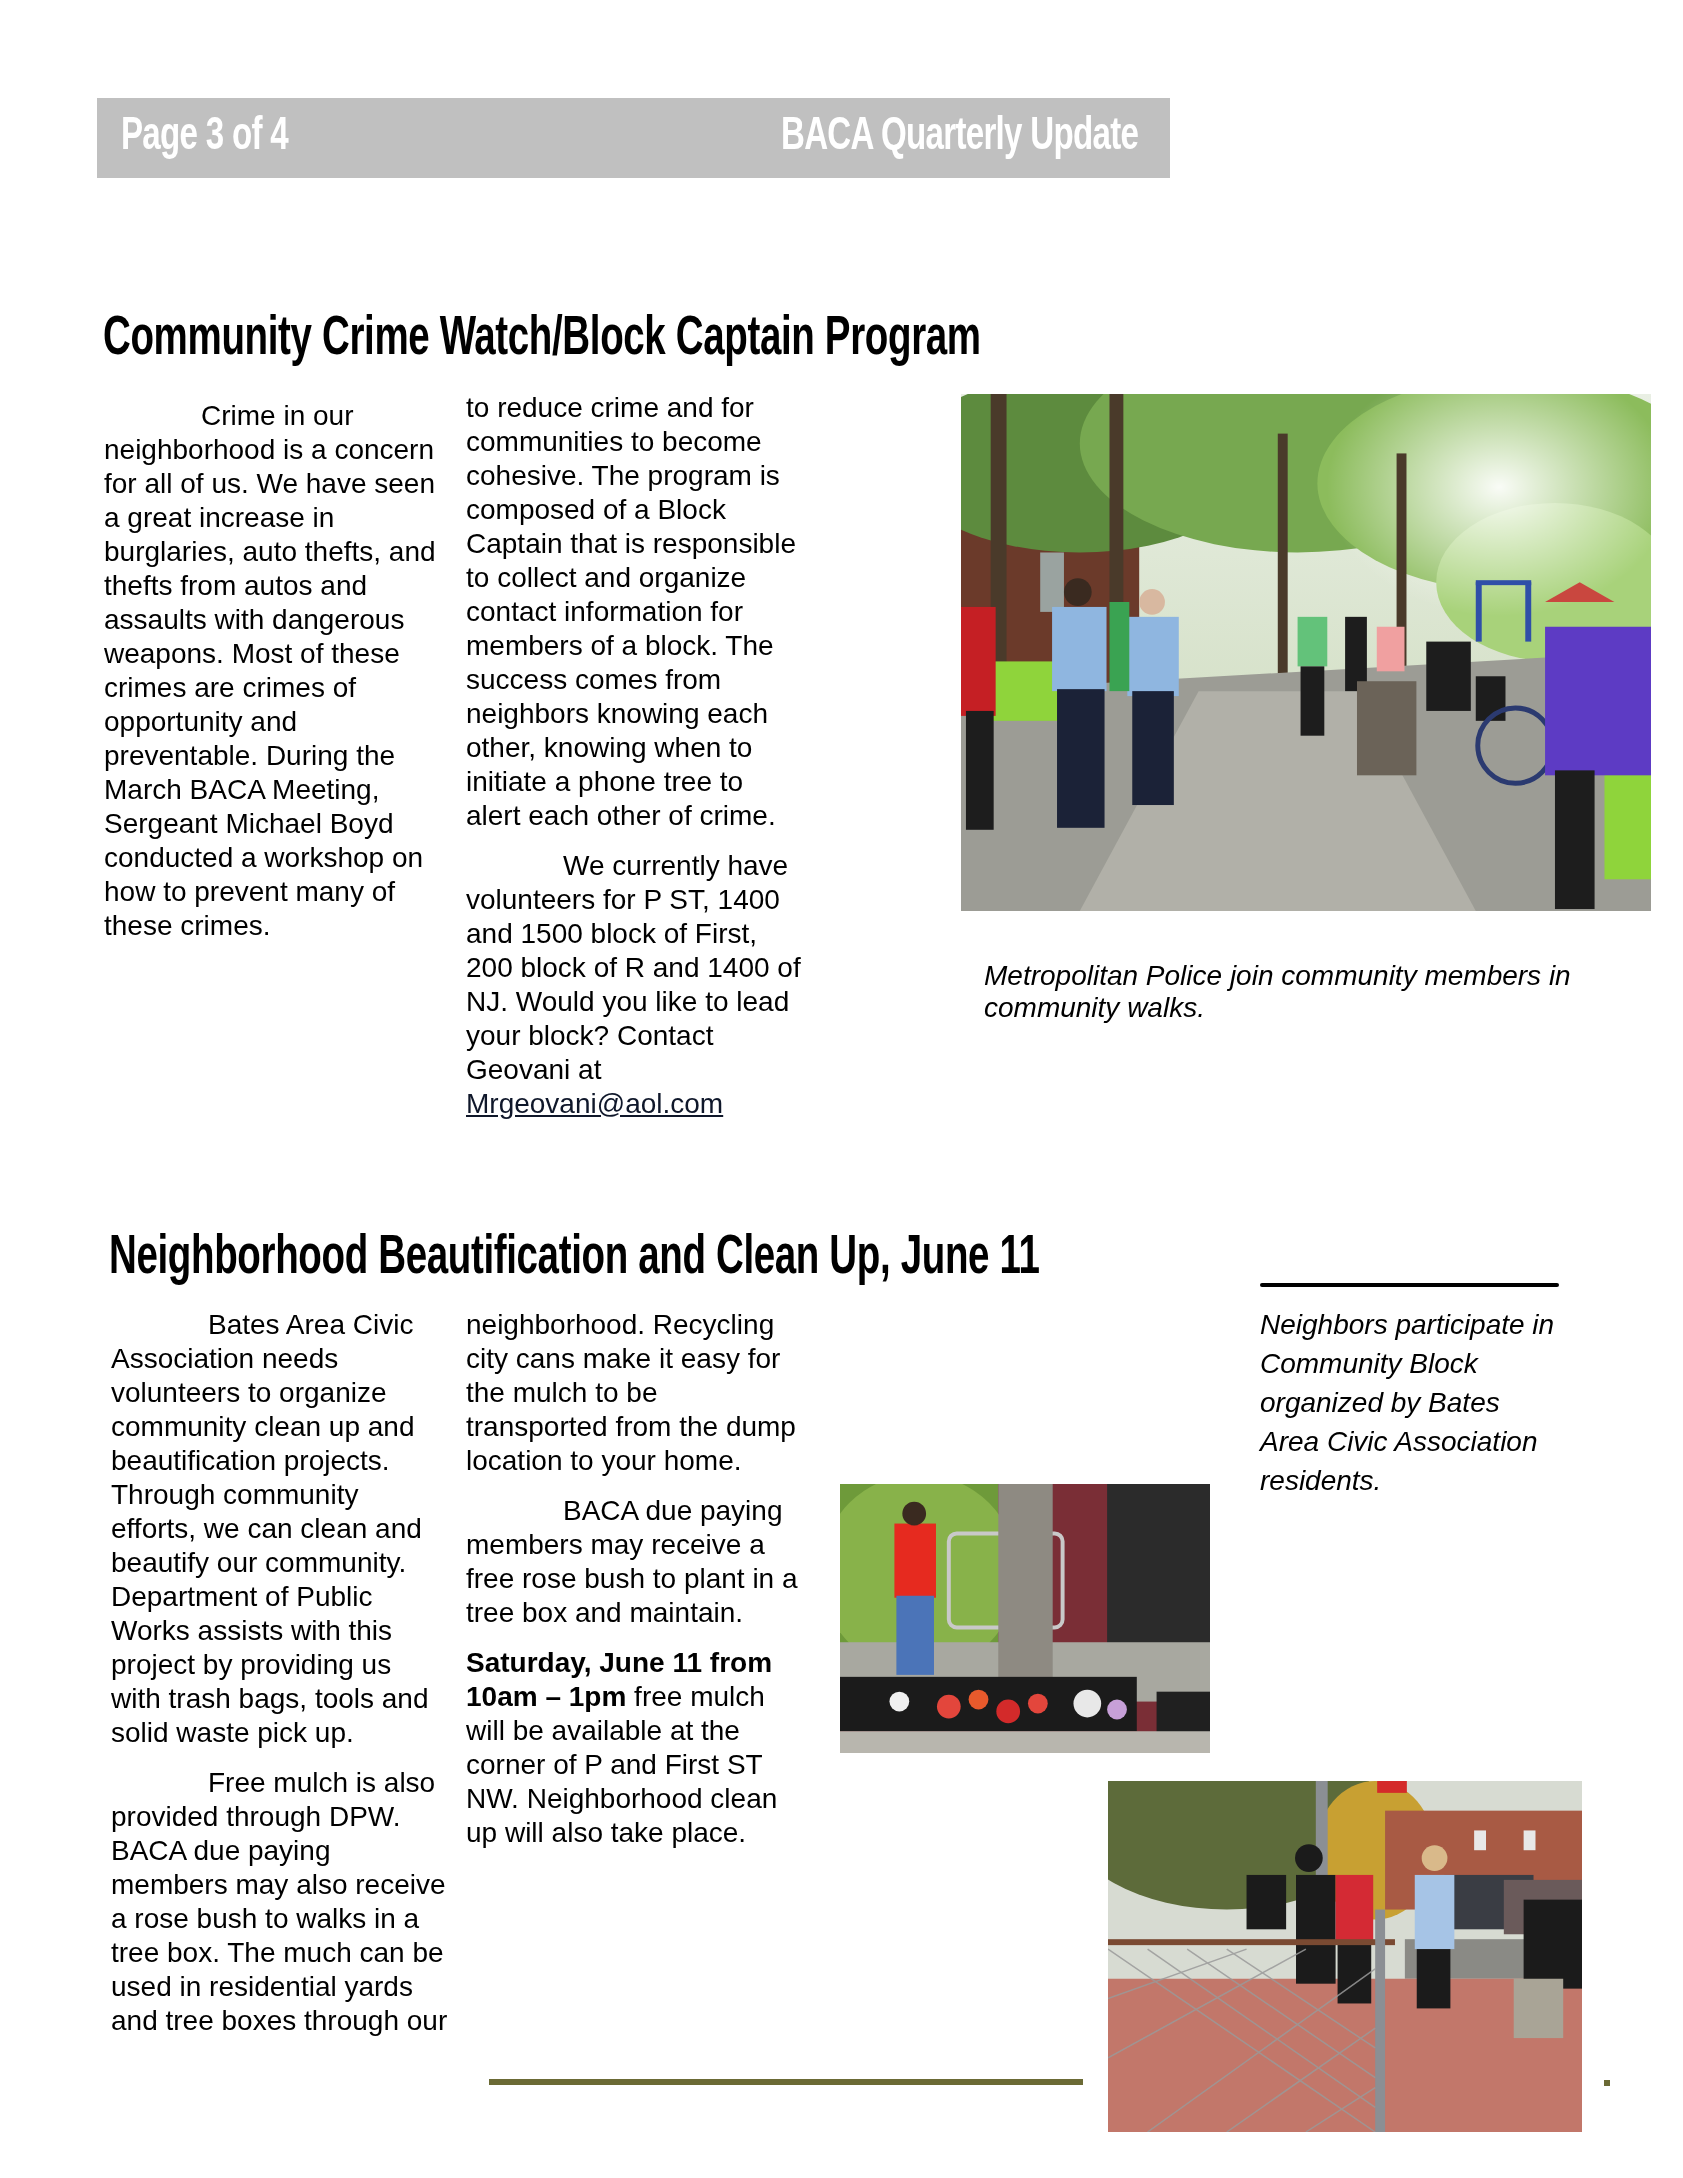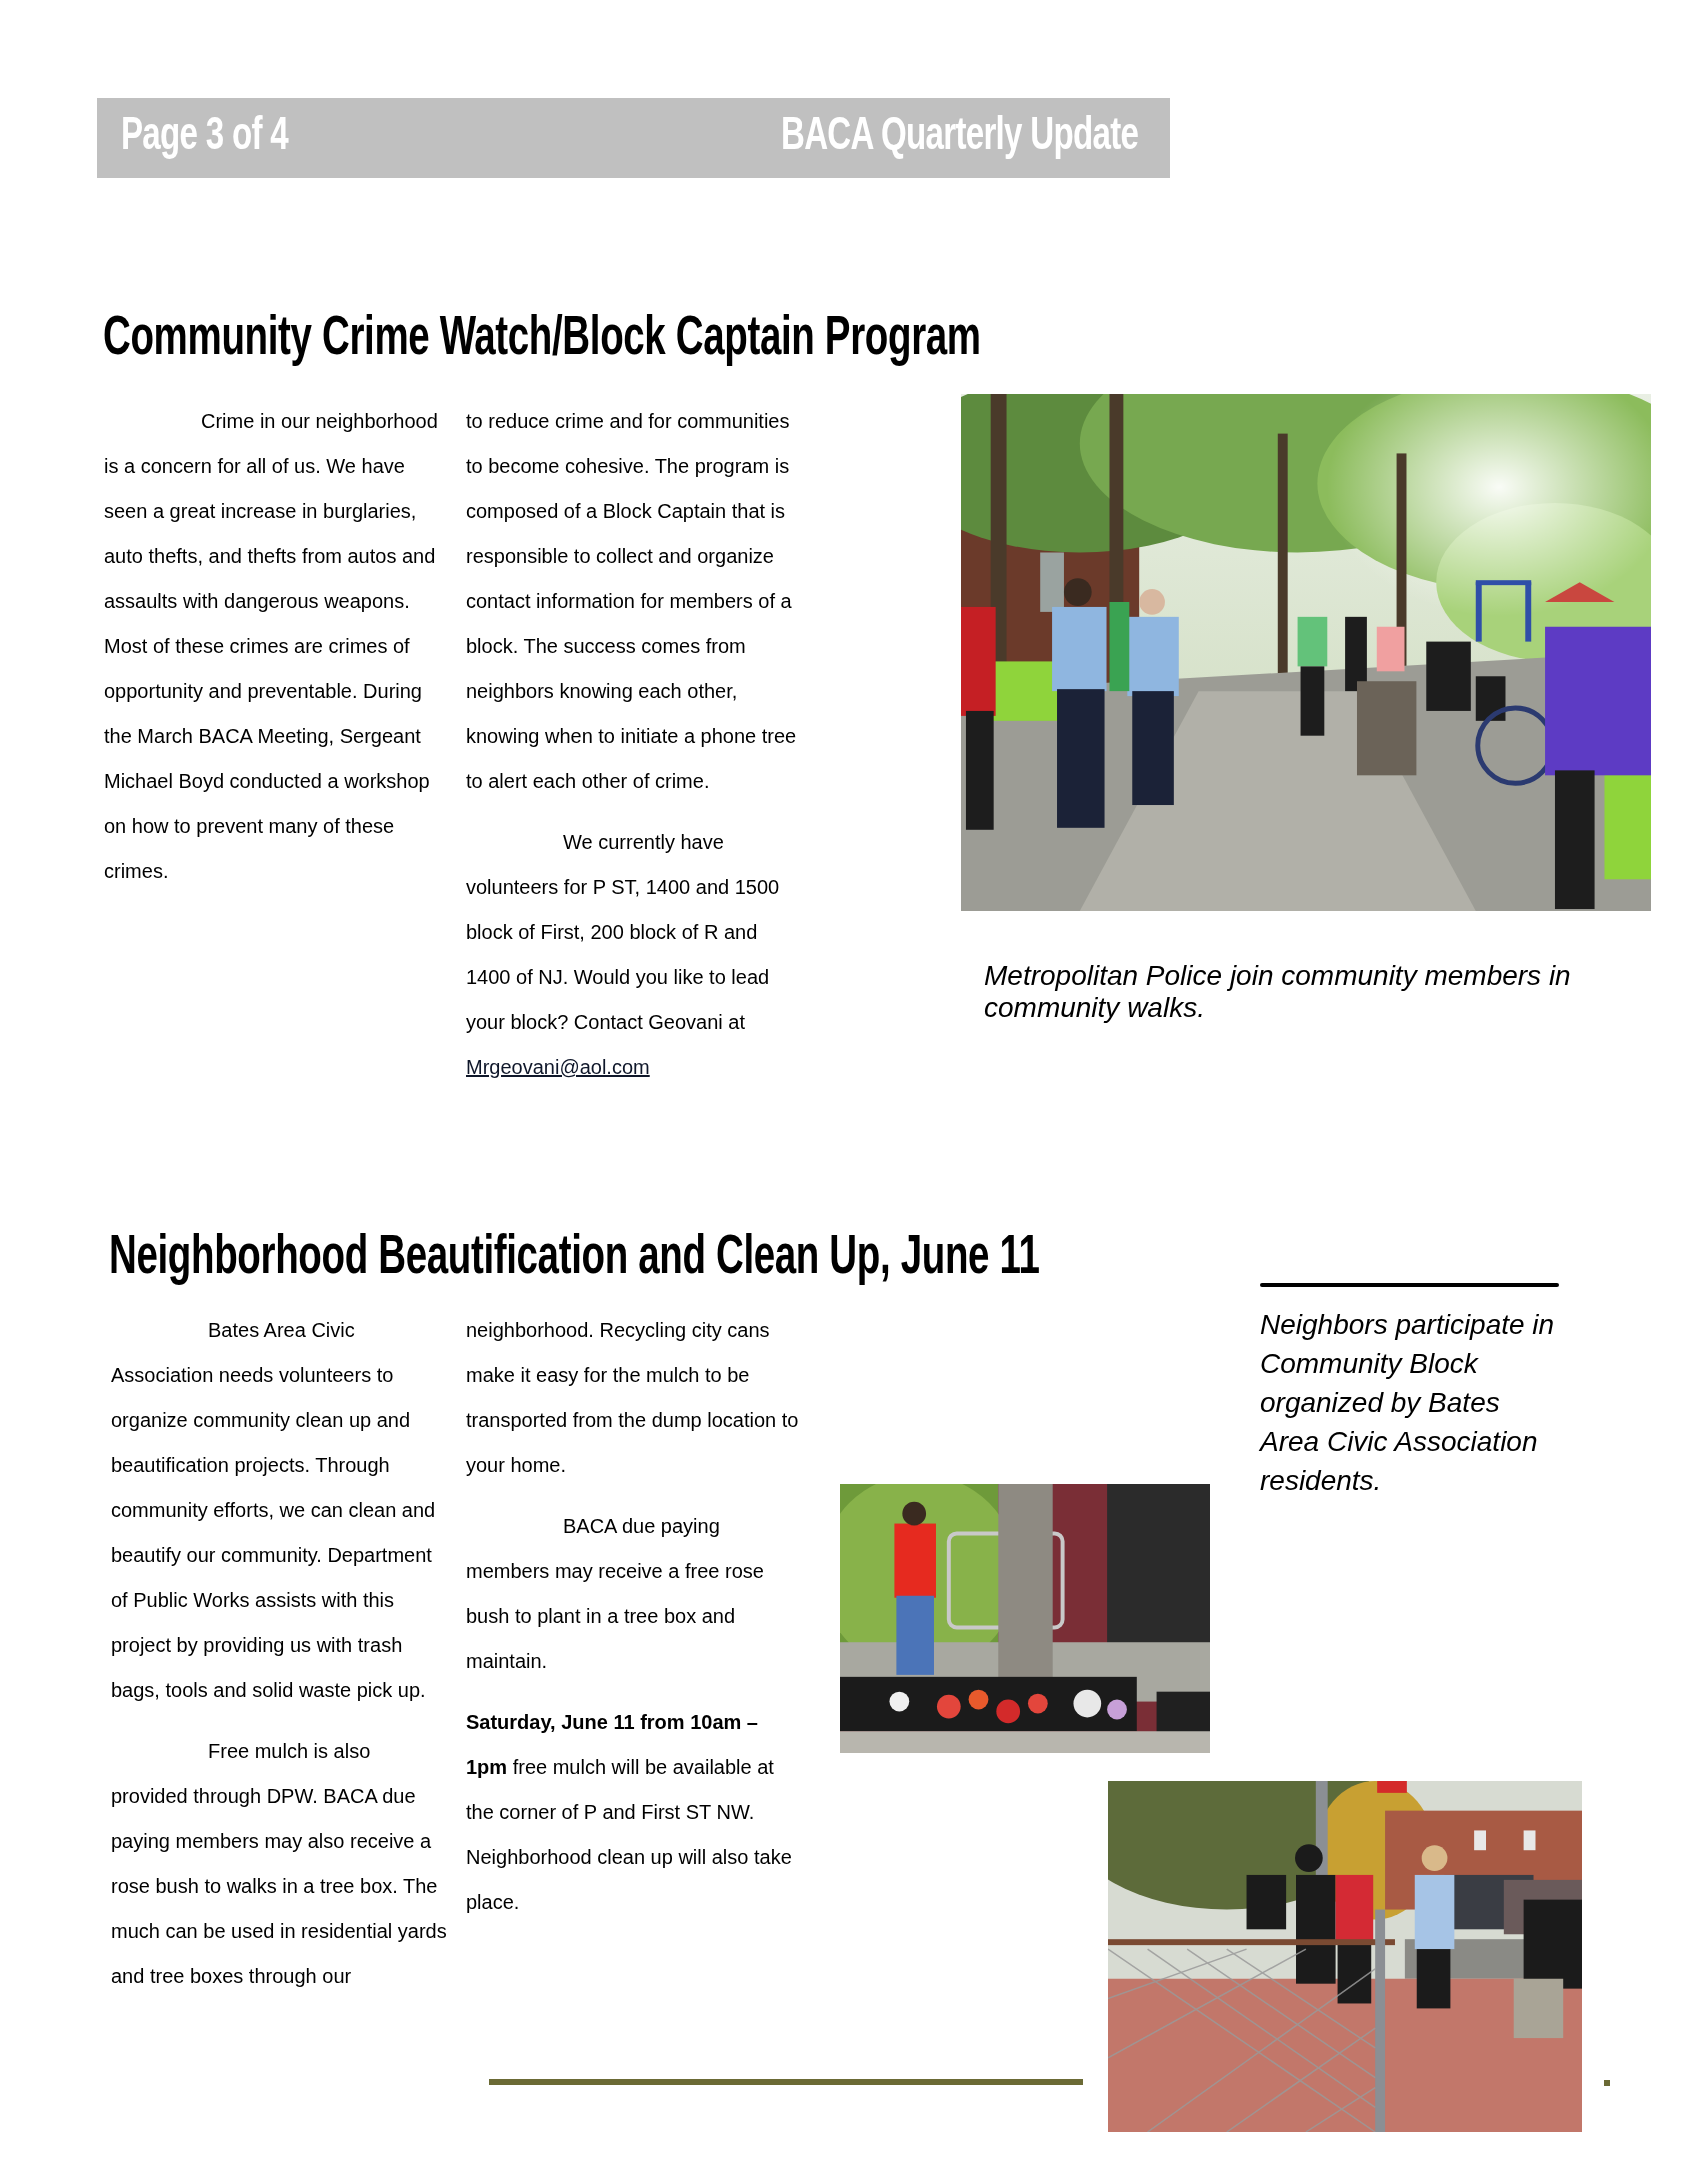--- a/index.html
+++ b/index.html
@@ -14,25 +14,25 @@
     .header-title { position: absolute; right: 32px; top: 8px; font-family: "Liberation Sans", sans-serif;
                     font-weight: bold; font-size: 46px; color: #fff; transform: scaleX(0.72);
                     transform-origin: right center; letter-spacing: -1px; white-space: nowrap; }
 
     .headline { position: absolute; font-family: "Liberation Sans", sans-serif; font-weight: bold;
                 font-size: 55px; color: #000; transform: scaleX(0.70); transform-origin: left center;
                 white-space: nowrap; letter-spacing: -0.5px; }
     .h1 { left: 103px; top: 303px; }
     .h2 { left: 109px; top: 1222px; }
 
-    .col { position: absolute; font-size: 20px; line-height: 45px; width: 337px; }
+    .col { position: absolute; font-size: 28px; line-height: 34px; width: 337px; }
     .col p { margin: 0 0 16px 0; }
     .ind { display: inline-block; width: 97px; }
     .c1 { left: 104px; top: 399px; }
-    .c2 { left: 466px; top: 399px; }
+    .c2 { left: 466px; top: 391px; }
     .c3 { left: 111px; top: 1308px; }
     .c4 { left: 466px; top: 1308px; }
     .email-link { color: #0f172a; text-decoration: underline; }
     .bold { font-weight: bold; }
 
     .photo { position: absolute; overflow: hidden; }
     .photo svg { display: block; width: 100%; height: 100%; }
     .p1 { left: 961px; top: 394px; width: 690px; height: 517px; }
     .p2 { left: 840px; top: 1484px; width: 370px; height: 269px; }
     .p3 { left: 1108px; top: 1781px; width: 474px; height: 351px; }

